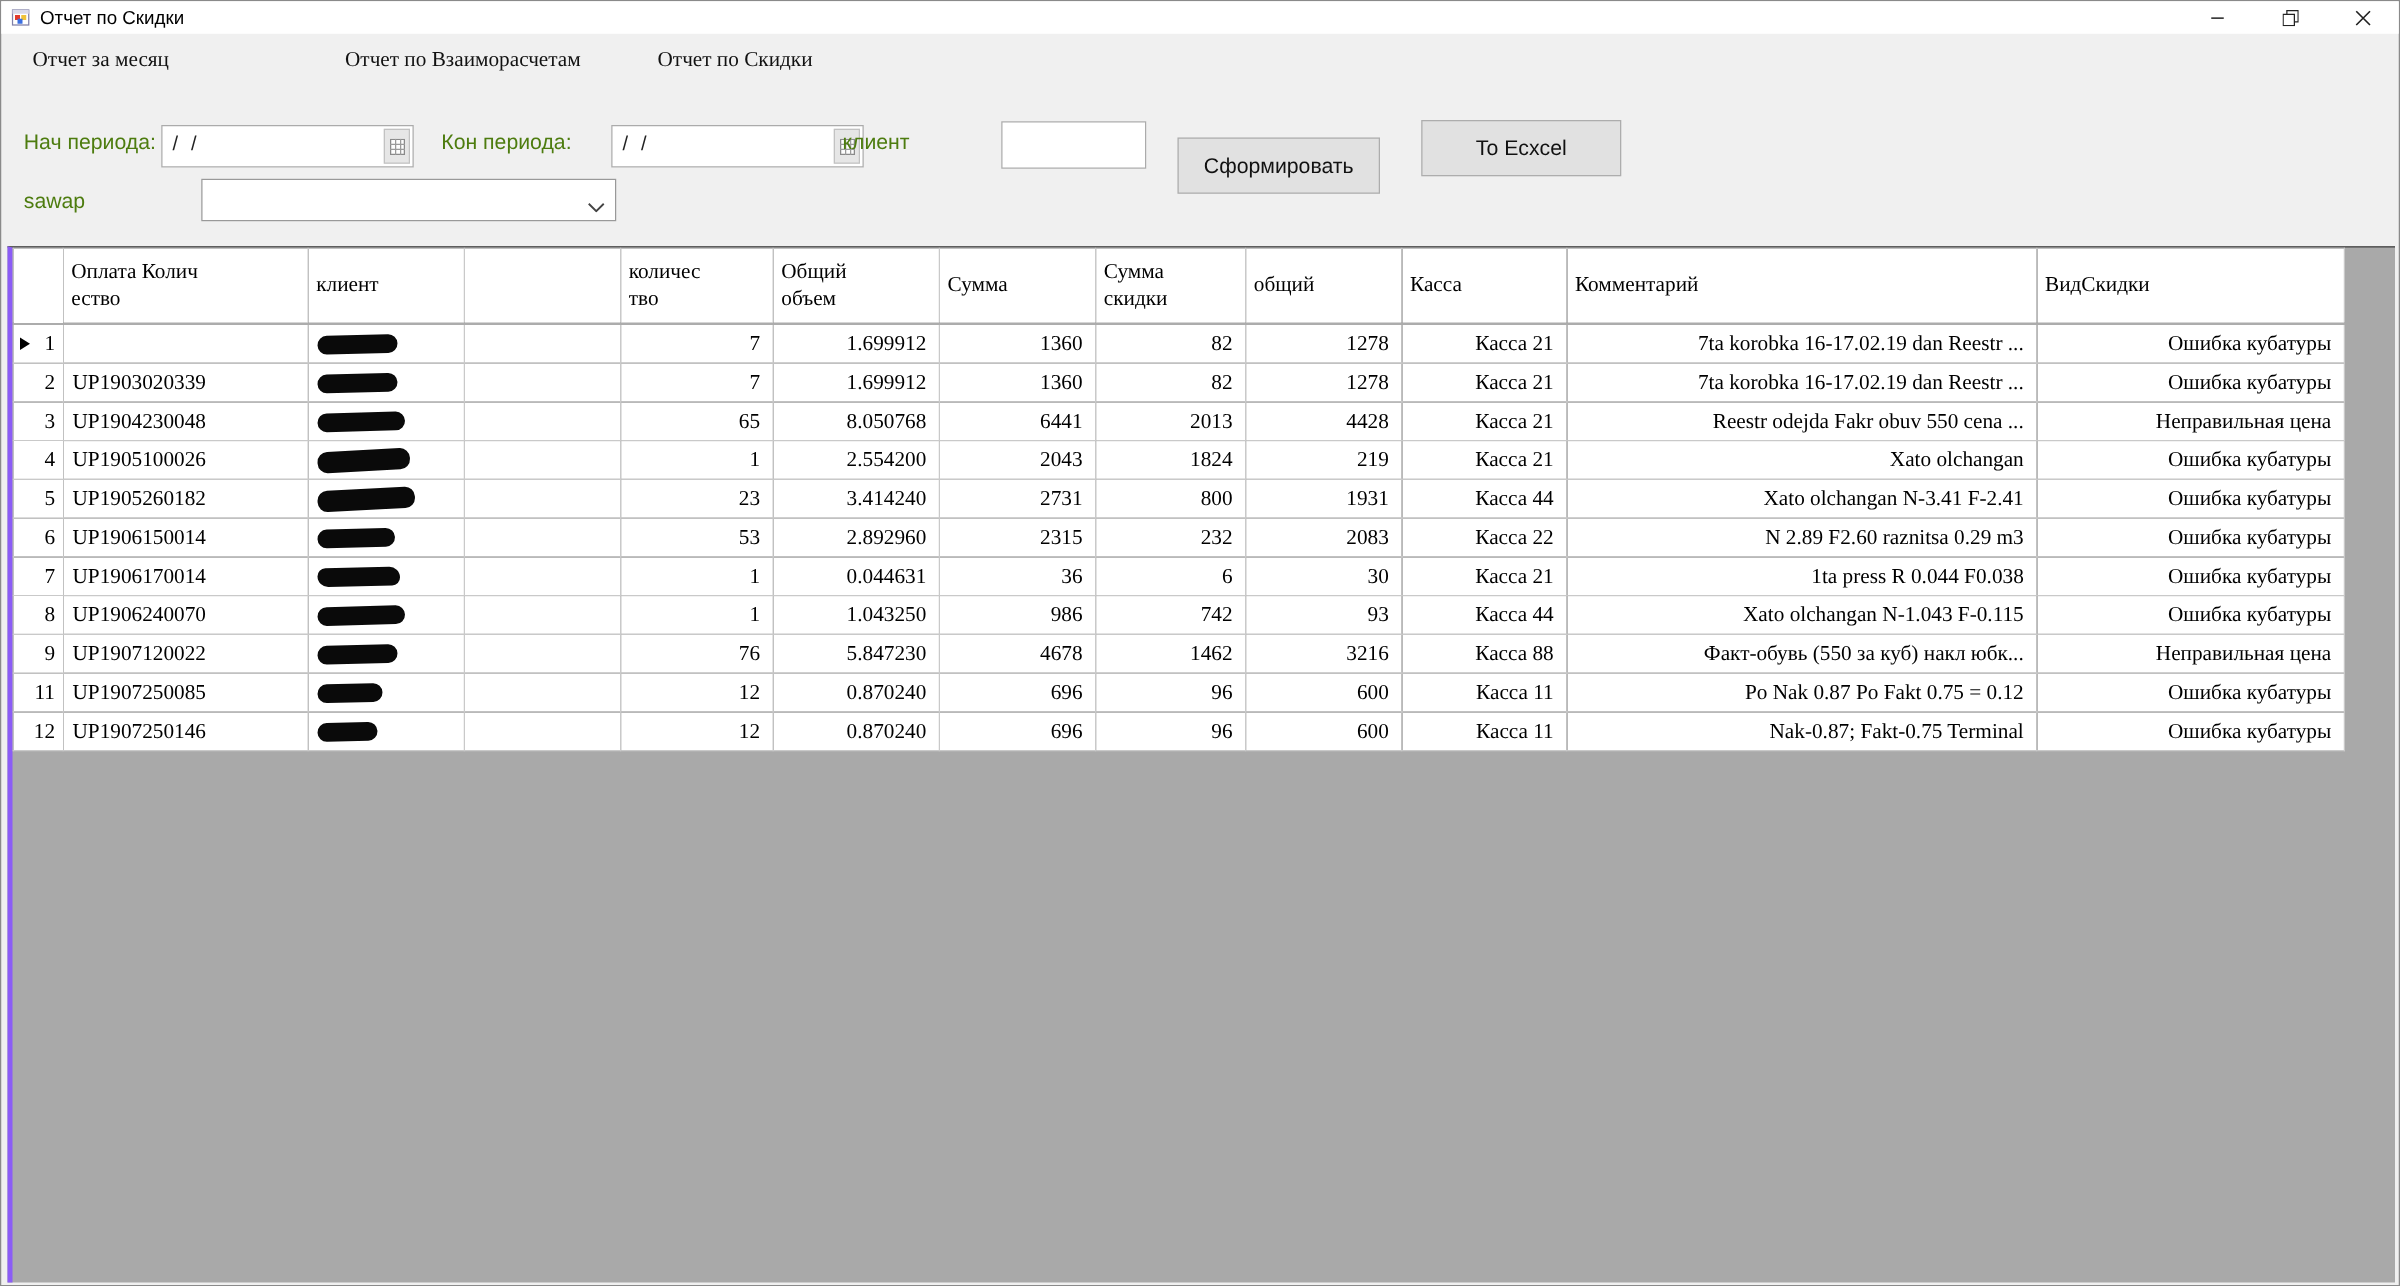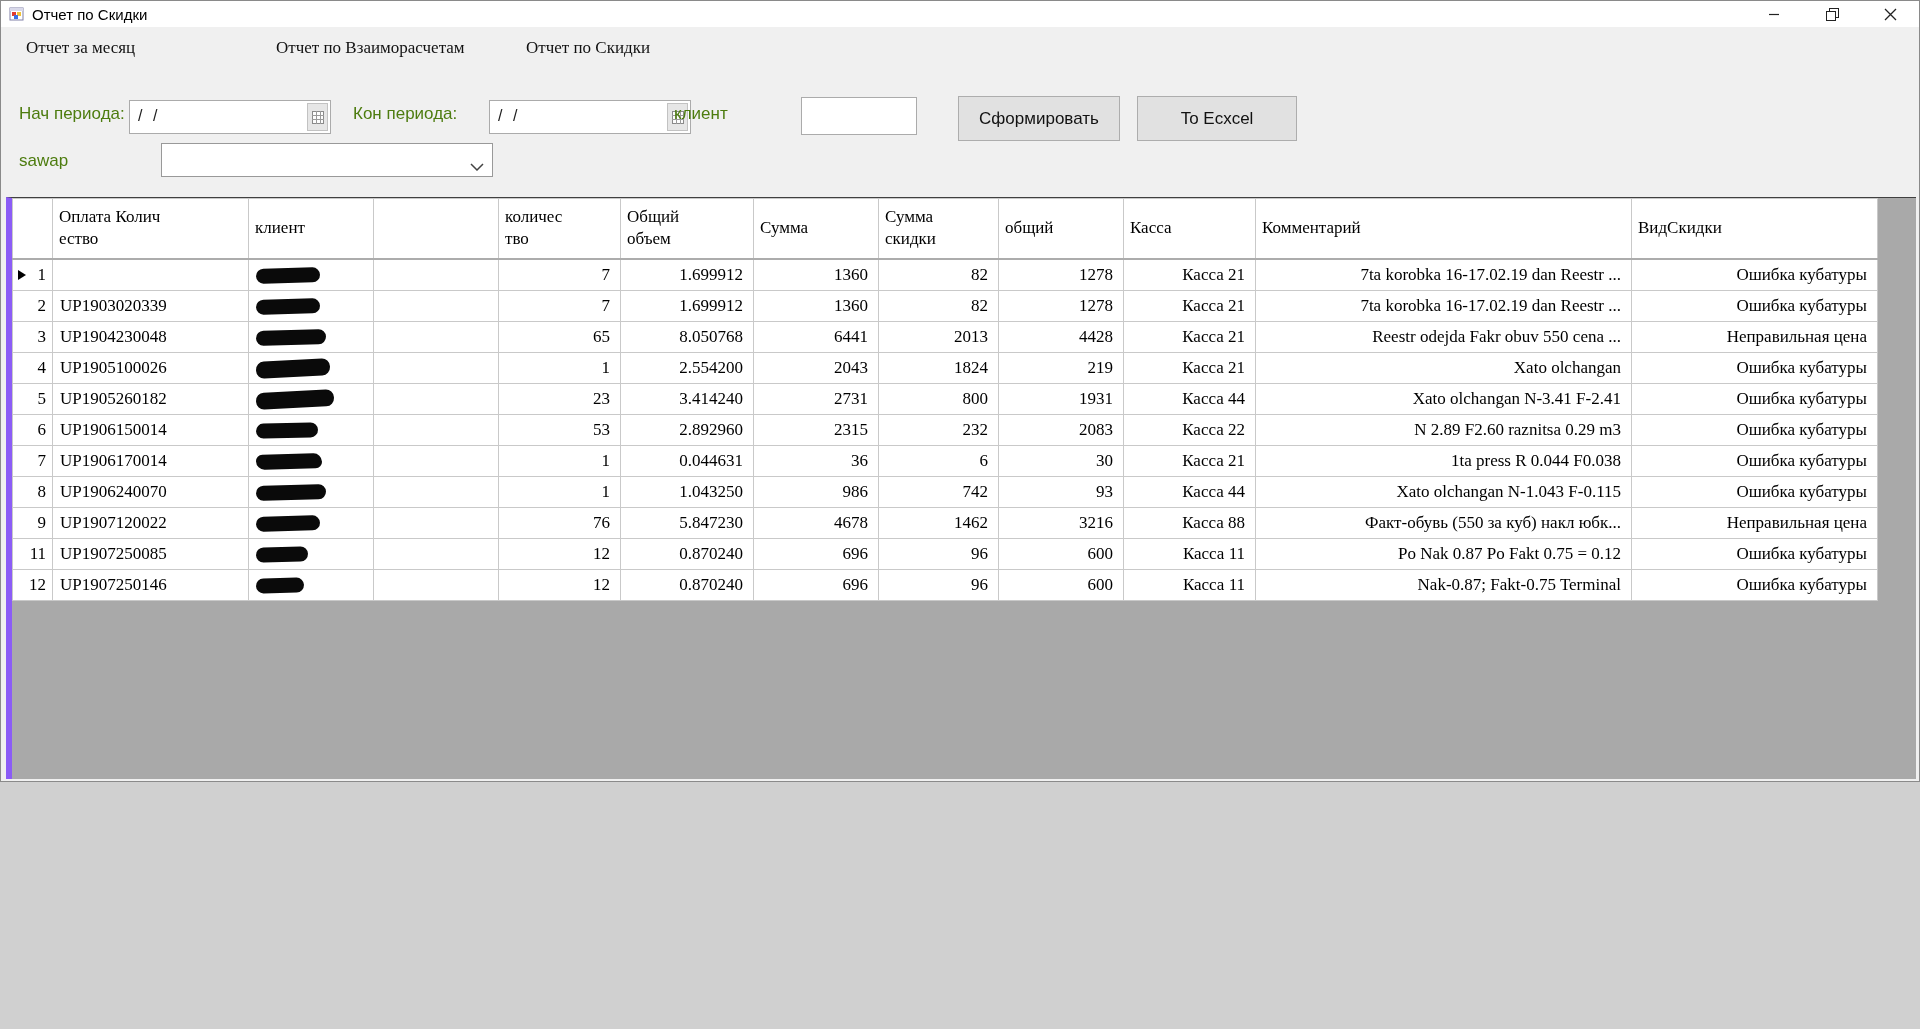--- a/index.html
+++ b/index.html
@@ -1,18 +1,18 @@
 <!DOCTYPE html>
 <html><head>
 <meta charset="utf-8">
 <style>
   html,body{margin:0;padding:0;}
   body{width:1920px;height:1029px;overflow:hidden;background:#d0d0d0;}
   .window{
-    position:relative;width:1920px;height:782px;background:#F0F0F0;
+    position:relative;width:1920px;height:1029px;background:#F0F0F0;
     font-family:"Liberation Sans",sans-serif;box-sizing:border-box;
     border:1px solid #8a8a8a;
   }
   
   .titlebar{height:26px;background:#FFFFFF;display:flex;align-items:center;padding-left:8px;}
   .app-icon{width:16px;height:16px;display:inline-block;}
   .title-text{font-size:15px;color:#000;margin-left:7px;}
   .win-controls{margin-left:auto;display:flex;height:100%;}
   .wc{width:58px;height:100%;border:none;background:transparent;display:flex;align-items:center;justify-content:center;padding:0;cursor:default;}
   
@@ -26,21 +26,21 @@
   .dp-value{position:absolute;left:8px;top:6px;font-size:16px;color:#222;letter-spacing:3px;}
   .dp-btn{position:absolute;right:2px;top:2px;bottom:2px;width:21px;background:#E6E6E6;border:1px solid #C2C2C2;display:flex;align-items:center;justify-content:center;padding:0;box-sizing:border-box;}
   .textbox{position:absolute;border:1px solid #ABABAB;background:#fff;font-size:16px;padding:0 5px;box-sizing:border-box;font-family:"Liberation Sans",sans-serif;}
   .btn{position:absolute;background:#E1E1E1;border:1px solid #ADADAD;font-family:"Liberation Sans",sans-serif;font-size:17px;color:#111;cursor:default;}
   .combobox{position:absolute;background:#fff;border:1px solid #999;box-sizing:border-box;}
   .cb-value{position:absolute;left:8px;top:7px;font-size:16px;color:#222;}
   .cb-chevron{position:absolute;right:8px;top:13px;}
   
   .grid-area{
     position:absolute;left:5px;top:196px;right:3px;bottom:2px;
-    background:#A9A9A9;border-top:1px solid #404040;border-left:6px solid #8b5cf6;
+    background:#A9A9A9;border-top:1px solid #404040;border-left:4px solid #8b5cf6;
     overflow:hidden;
   }
   table.grid{
     border-collapse:collapse;table-layout:fixed;width:1865px;
     font-family:"Liberation Serif","DejaVu Serif",serif;font-size:17px;color:#000;
   }
   .grid th,.grid td{border:1px solid #C9C9C9;background:#fff;overflow:hidden;white-space:nowrap;box-sizing:border-box;}
   .grid thead th{
     height:60px;font-weight:normal;text-align:left;padding:0 4px 0 6px;
     vertical-align:middle;white-space:pre-line;line-height:1.3;border-bottom:2px solid #ACACAC;
@@ -121,21 +121,21 @@
         <svg width="12" height="13" viewBox="0 0 12 13">
           <rect x="0.5" y="0.5" width="11" height="12" fill="#fdfdfd" stroke="#8a8a8a"></rect>
           <path d="M0 4.5h12M0 8.5h12M4.5 0v13M8.5 0v13" stroke="#9a9a9a" stroke-width="1"></path>
         </svg>
       </button>
     </div>
 
     <label class="lbl" style="left:673px;top:15px;">клиент</label>
     <input class="textbox" style="left: 800px; top: 8px; width: 116px; height: 38px;" value="">
 
-    <button class="btn" style="left:941px;top:7px;width:162px;height:45px;margin-left:16px;">Сформировать</button>
+    <button class="btn" style="left:941px;top:21px;width:162px;height:45px;">Сформировать</button>
     <button class="btn" style="left:1136px;top:7px;width:160px;height:45px;">To Ecxcel</button>
 
     <label class="lbl" style="left:18px;top:62px;">sawap</label>
     <div class="combobox" style="left:160px;top:54px;width:332px;height:34px;">
       <span class="cb-value"></span>
       <span class="cb-chevron">
         <svg width="14" height="8" viewBox="0 0 14 8">
             <path d="M1 1l6 6 6-6" fill="none" stroke="#444" stroke-width="1.5"></path>
           </svg>
       </span>

